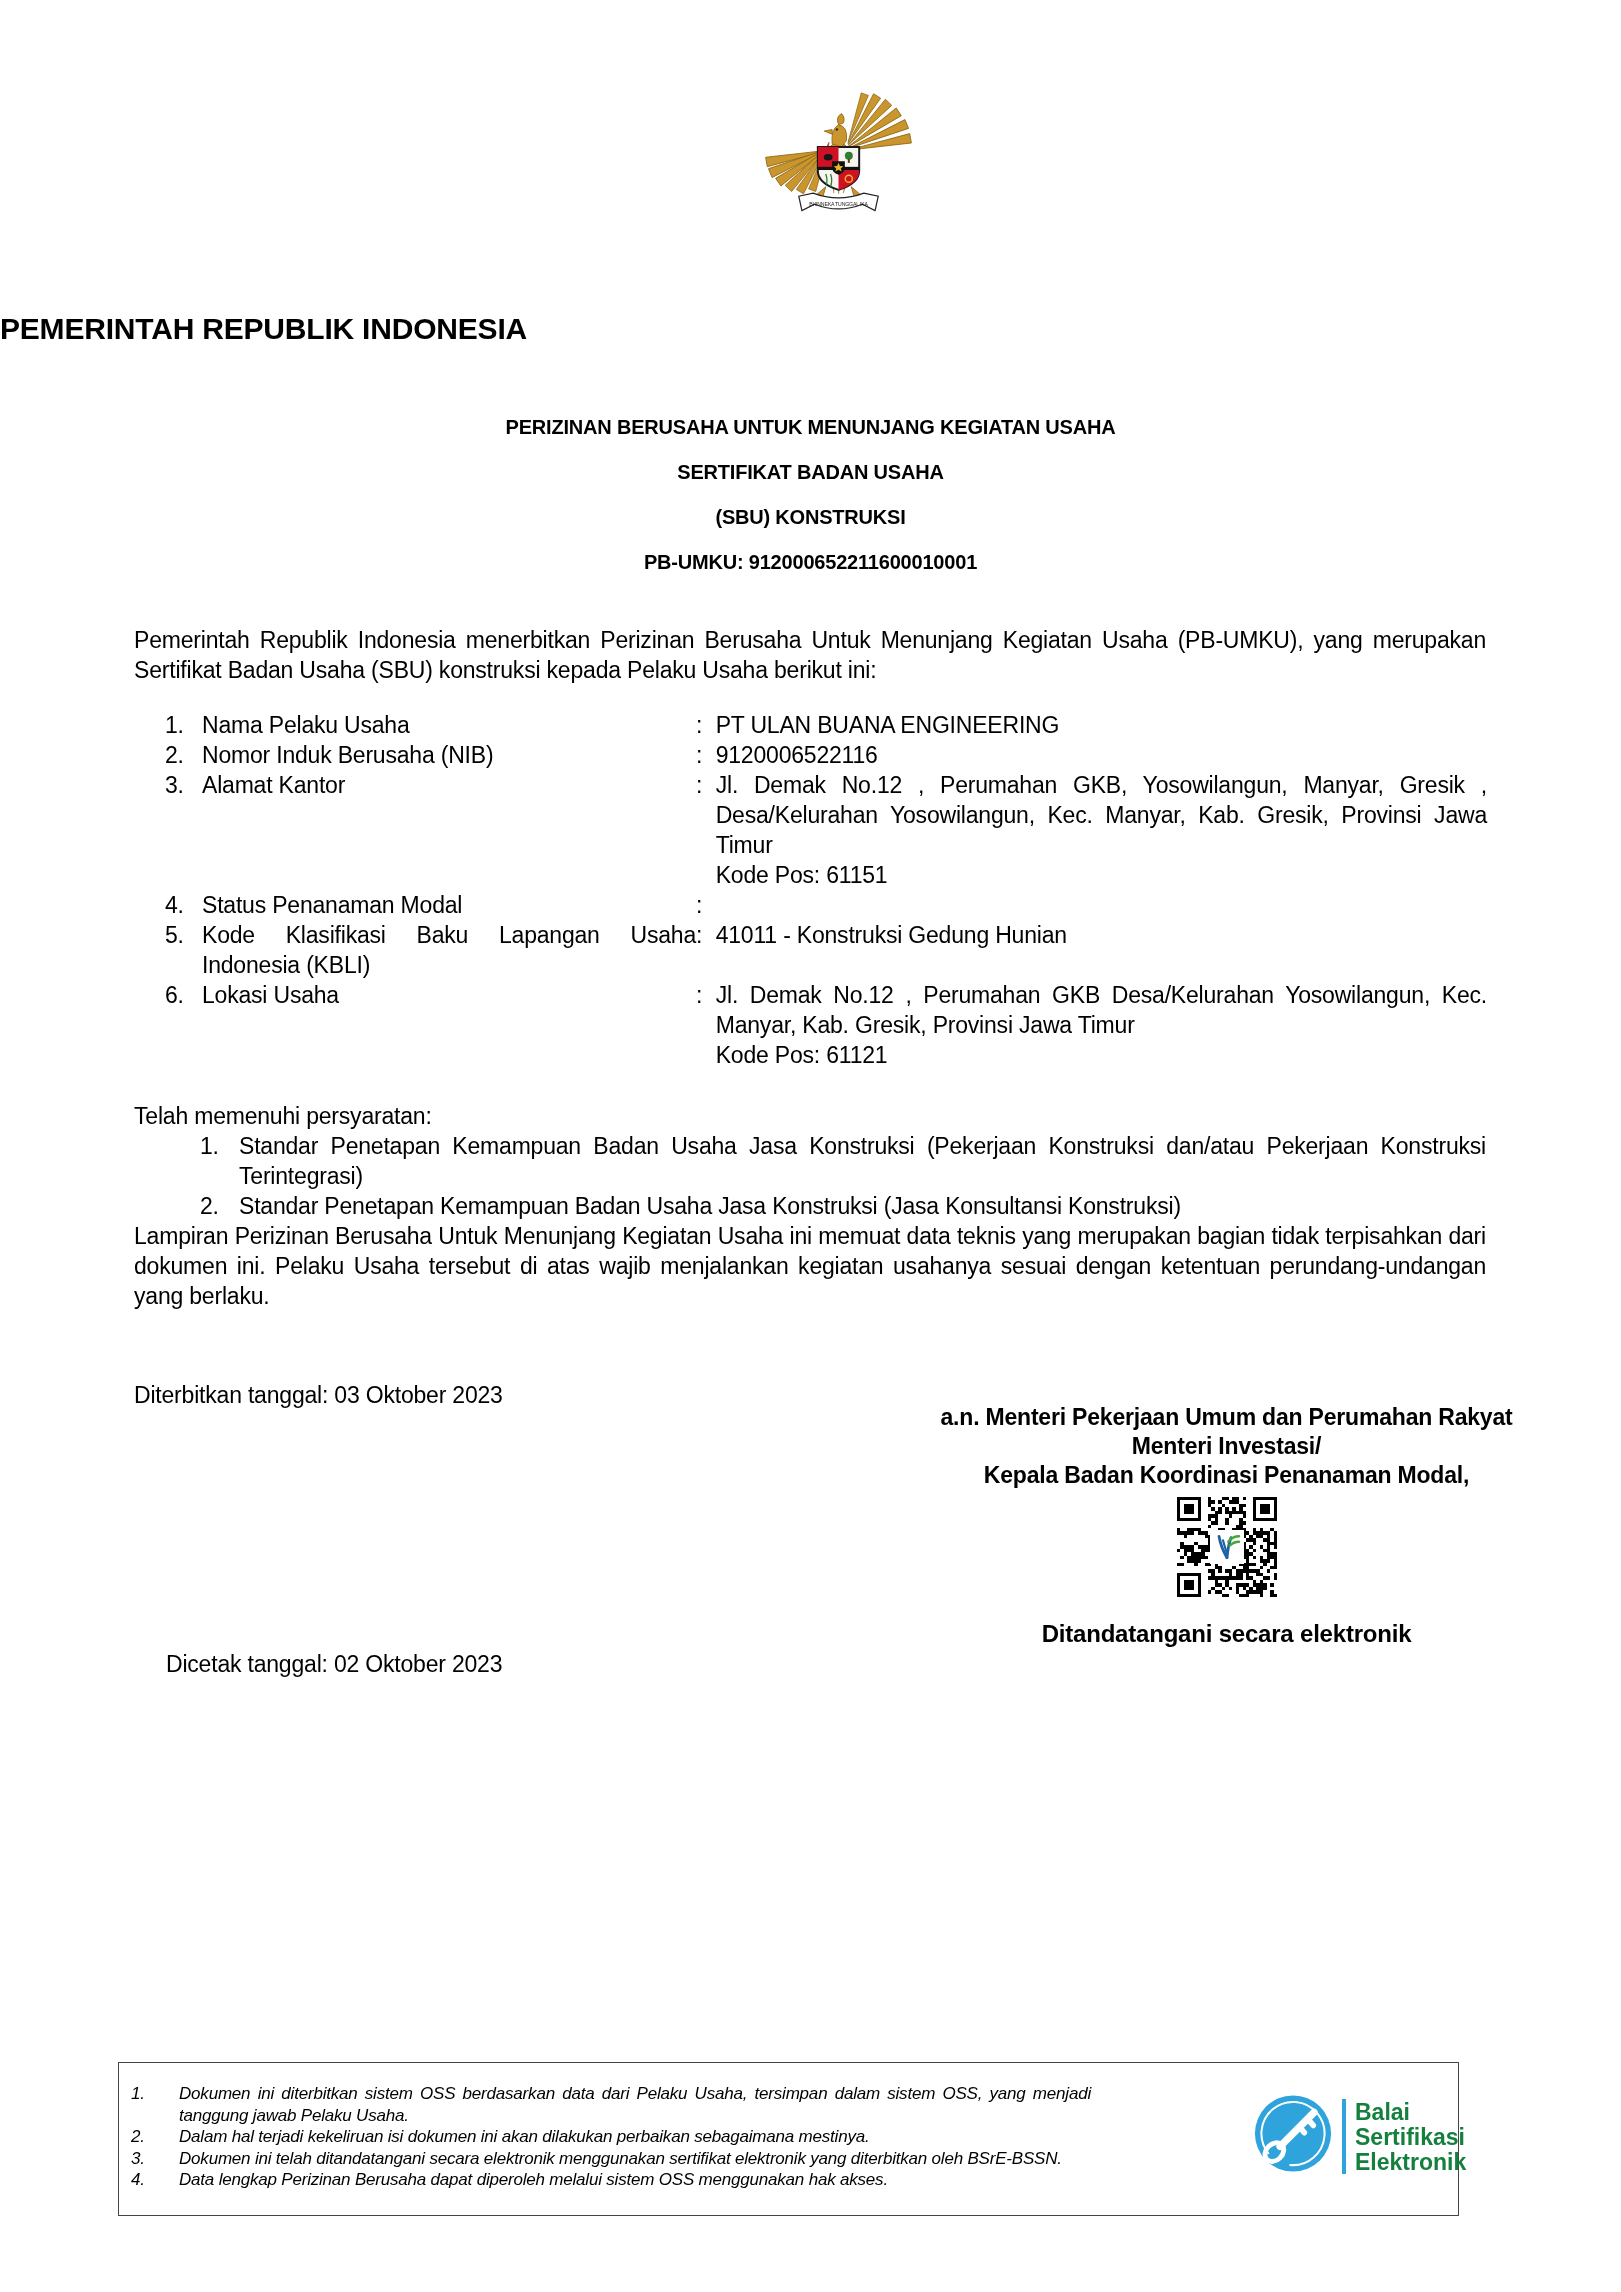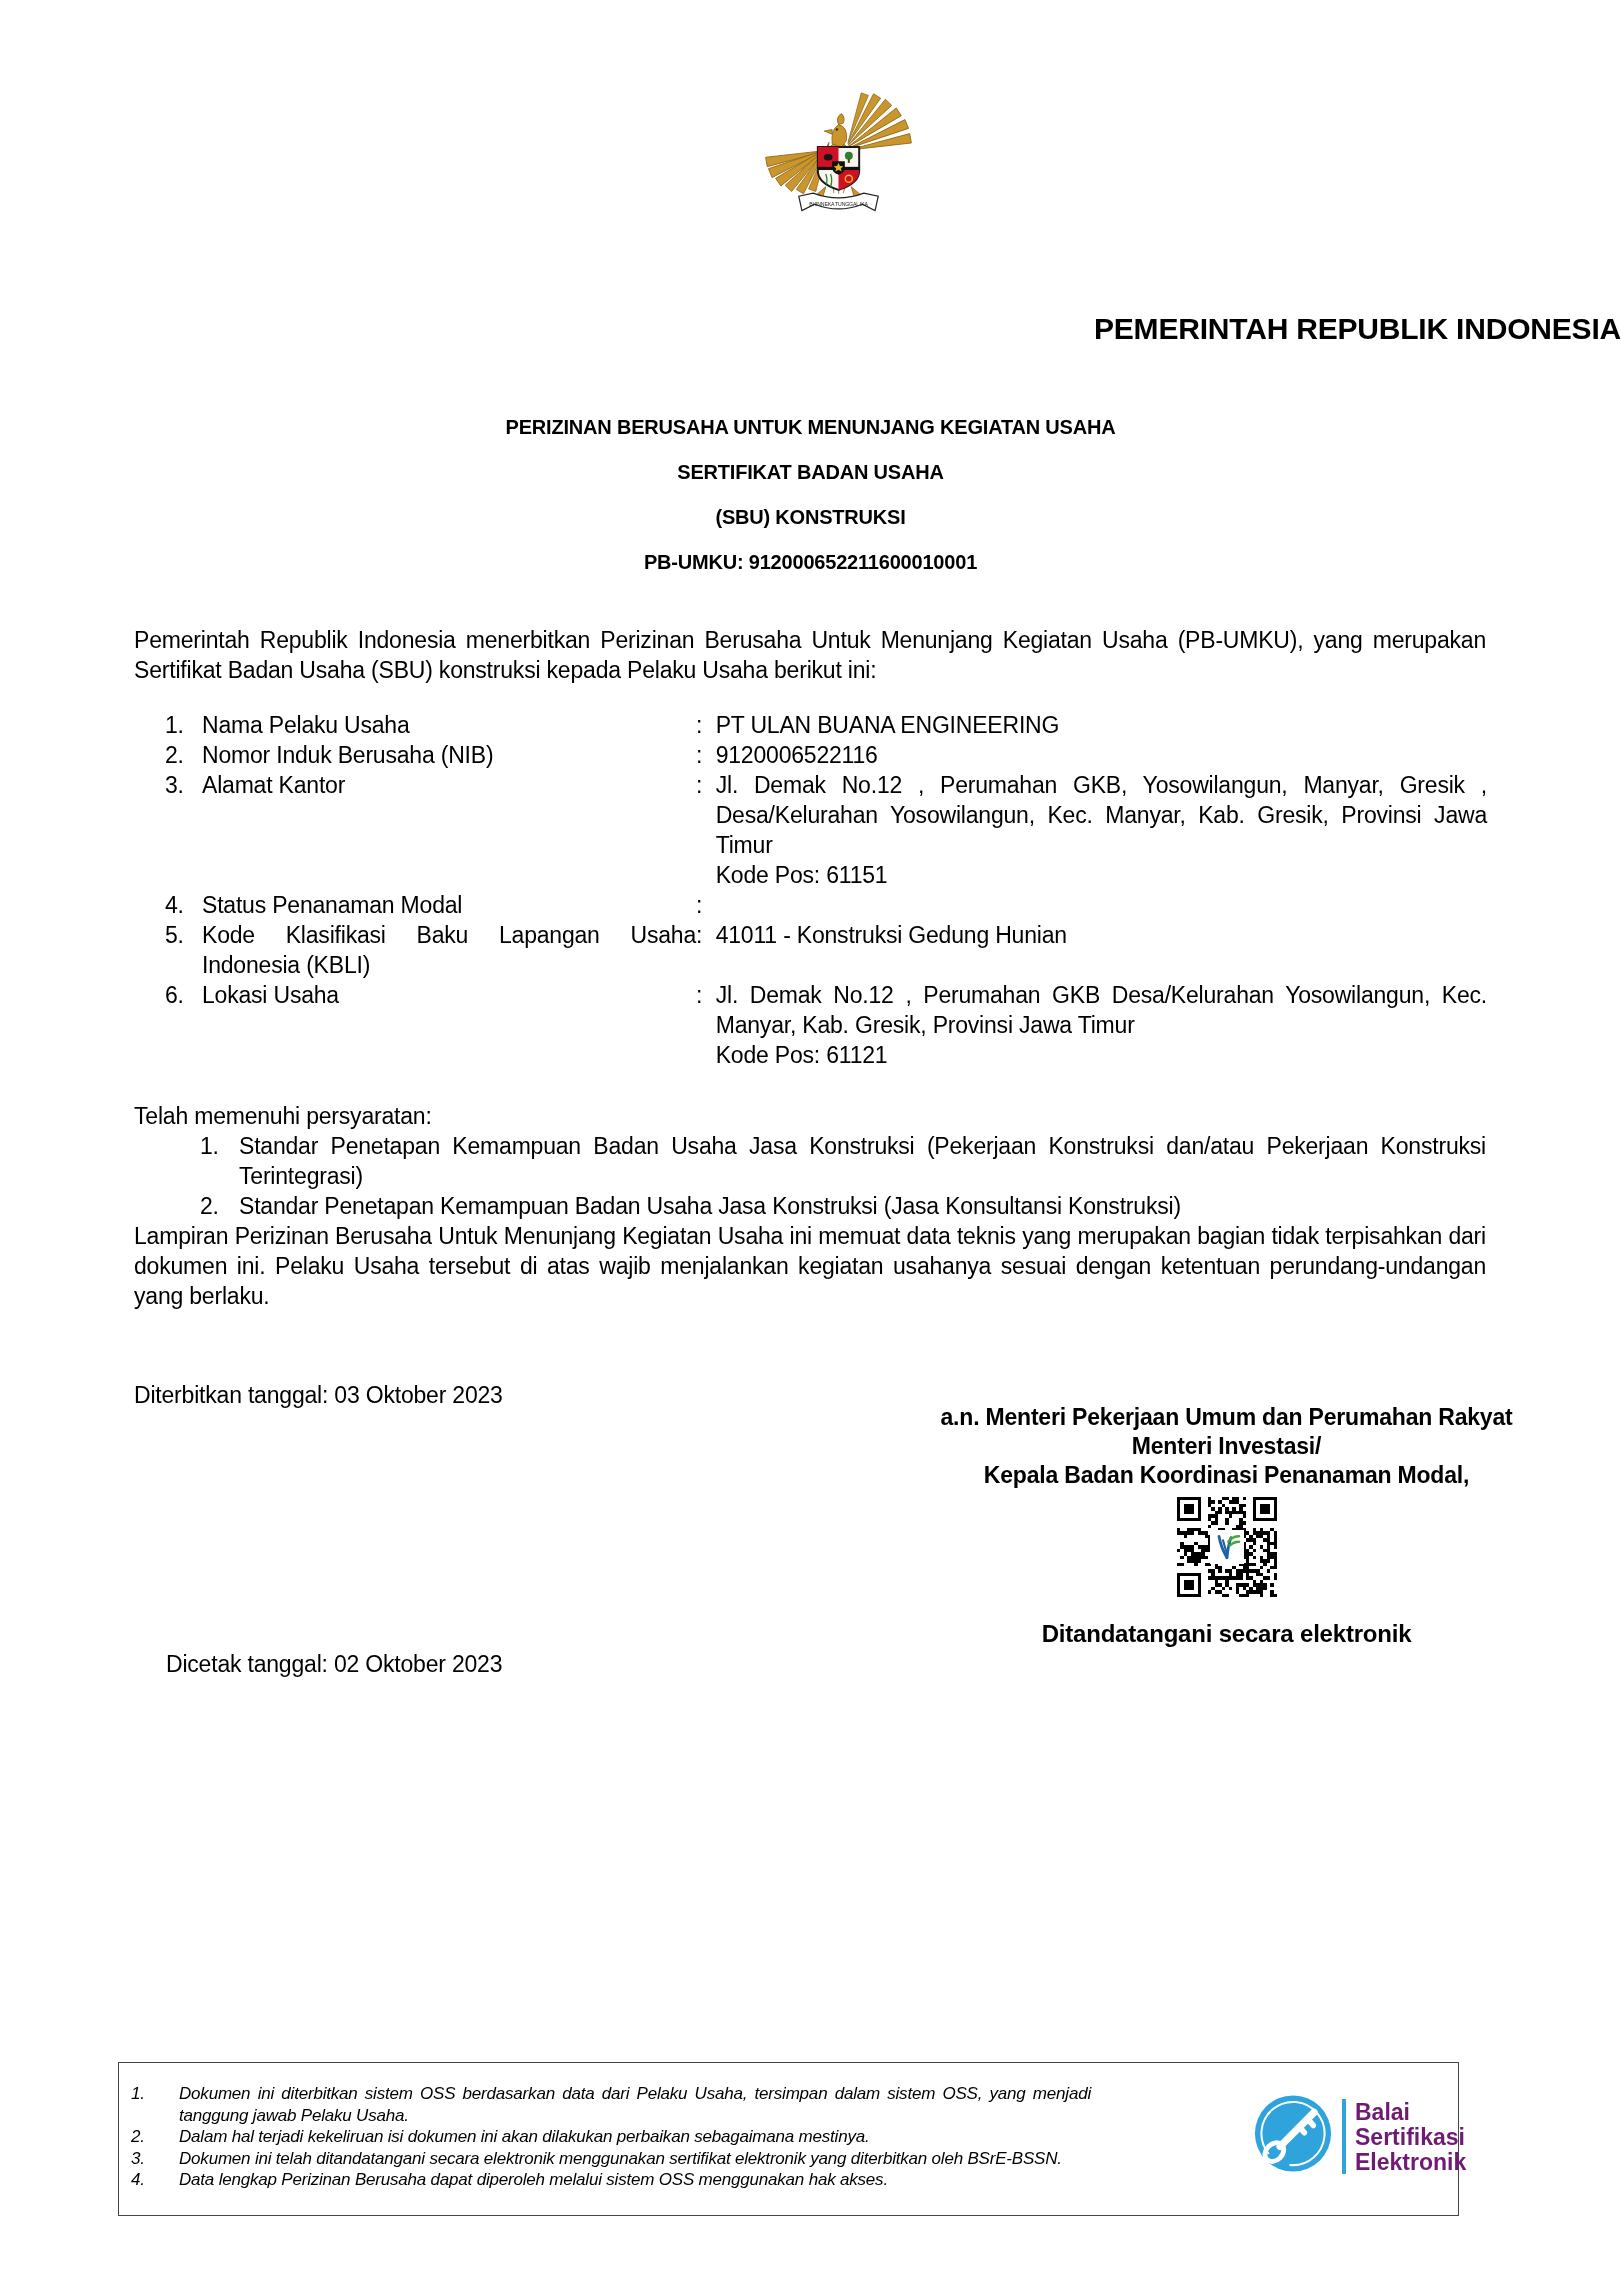--- a/index.html
+++ b/index.html
@@ -8,21 +8,21 @@
     width:1621px;height:2293px;
     background:#fff;
     font-family:"Liberation Sans","DejaVu Sans",sans-serif;
     color:#000;
     letter-spacing:-0.2px;
     overflow:hidden;
   }
   .abs{position:absolute;}
   
   .emblem{top:76px;left:759px;width:159px;height:161px;}
-  .hdr-title{top:312px;left:0;width:1621px;text-align:right;font-size:30px;font-weight:bold;}
+  .hdr-title{top:312px;left:0;width:1621px;text-align:left;font-size:30px;font-weight:bold;}
   .doc-title{top:405px;left:0;width:1621px;text-align:center;font-size:20px;font-weight:bold;line-height:45px;}
   
   .body-txt{font-size:23px;line-height:30px;}
   .intro{top:625px;left:134px;width:1352px;text-align:justify;}
   .details{top:710px;left:165px;width:1322px;}
   .drow{display:flex;align-items:flex-start;}
   .dno{width:37px;flex:none;}
   .dlabel{width:494px;flex:none;text-align:justify;}
   .dcolon{width:19.7px;flex:none;text-align:left;}
   .dvalue{flex:1;min-width:0;text-align:justify;}
@@ -42,21 +42,21 @@
   .qr-logo{position:absolute;left:50%;top:50%;width:34px;height:34px;margin:-17px 0 0 -17px;background:#fff;display:flex;align-items:center;justify-content:center;}
   .signed-note{margin-top:22px;font-size:24px;font-weight:bold;}
   
   .fbox{top:2062px;left:118px;width:1339px;height:152px;border:1.8px solid #444;background:#fff;}
   .fnotes{top:2083px;left:131px;width:960px;font-size:17px;font-style:italic;line-height:21.5px;}
   .fno{width:48px;flex:none;}
   .ftxt{flex:1;min-width:0;text-align:justify;}
   .frow{display:flex;align-items:flex-start;}
   .flogo-circle{top:2093px;left:1252px;width:82px;height:81px;}
   .flogo-bar{top:2099px;left:1342px;width:3.6px;height:75px;background:#2fa3db;}
-  .flogo-text{top:2100px;left:1355px;width:134px;font-size:23px;font-weight:bold;line-height:25px;color:#701a75;letter-spacing:0;}
+  .flogo-text{top:2100px;left:1355px;width:134px;font-size:23px;font-weight:bold;line-height:25px;color:#15803d;letter-spacing:0;}
 </style>
 </head>
 <body>
 
 <div class="page">
 
   <div class="abs emblem">
     <svg width="159" height="161" viewBox="0 0 200 200">
       <defs>
         <path id="fe" d="M0,0 L-80,7 L-80,-5 Z"></path>

